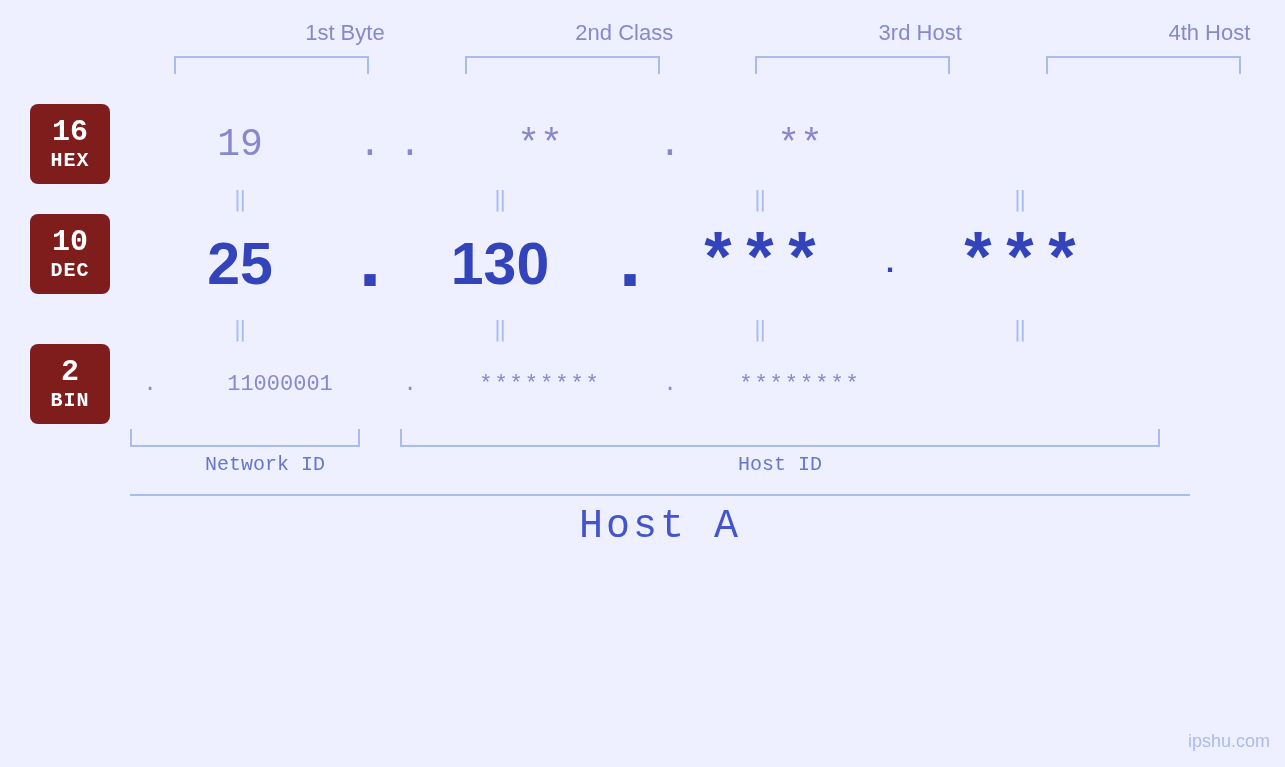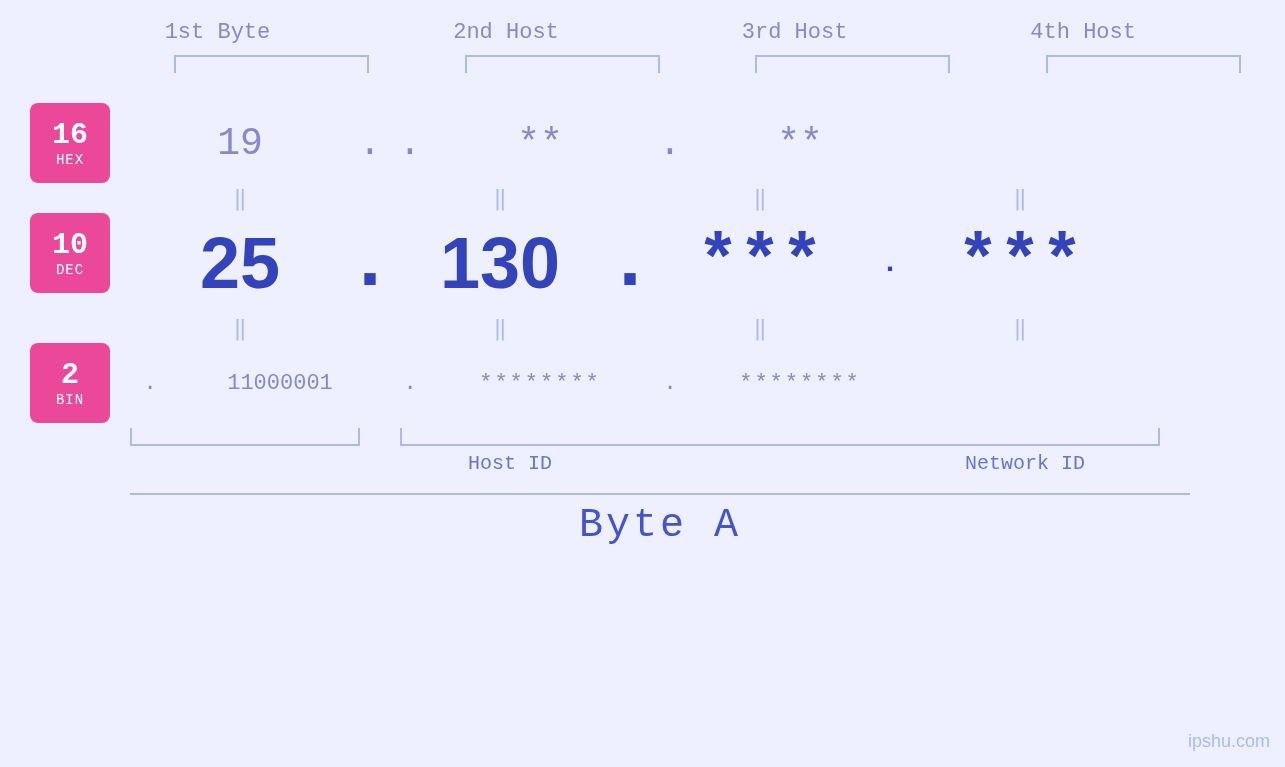--- a/index.html
+++ b/index.html
@@ -28,22 +28,22 @@
       display: flex;
       width: 1100px;
       margin-left: 130px;
       margin-bottom: 10px;
       justify-content: space-around;
     }
 
     .byte-header {
       color: #8888cc;
       font-size: 22px;
-      font-family: Liberation Mono, monospace;
-      text-align: left;
+      font-family: Liberation Sans, sans-serif;
+      text-align: right;
       width: 220px;
     }
 
     
     .bracket-row {
       display: flex;
       width: 1100px;
       margin-left: 130px;
       margin-bottom: 30px;
       justify-content: space-around;
@@ -60,39 +60,39 @@
 
     .dot-sep-top {
       width: 30px;
       text-align: center;
       color: transparent;
     }
 
     .base-badge {
       width: 80px;
       height: 80px;
-      background-color: #ec4899;
+      background-color: #7f1d1d;
       border-radius: 8px;
       display: flex;
       flex-direction: column;
       align-items: center;
       justify-content: center;
       color: white;
       margin-bottom: 0px;
     }
 
     .base-badge .num {
       font-size: 30px;
       font-weight: bold;
       line-height: 1.1;
     }
 
     .base-badge .lbl {
-      font-size: 14px;
-      font-weight: normal;
+      font-size: 20px;
+      font-weight: bold;
       letter-spacing: 1px;
     }
 
     
     .rows-container {
       flex: 1;
       display: flex;
       flex-direction: column;
     }
 
@@ -163,21 +163,21 @@
       justify-content: center;
     }
 
     .eq-sep {
       width: 40px;
     }
 
     
     .dec-val {
       color: #3344bb;
-      font-size: 72px;
+      font-size: 59px;
       font-weight: bold;
       font-family: Arial, sans-serif;
     }
 
     .dec-dot {
       color: #3344bb;
       font-size: 80px;
       font-weight: bold;
     }
 
@@ -233,21 +233,21 @@
     .badge-spacer-bin { height: 80px; display: flex; align-items: center; justify-content: center; }
   </style>
 </head>
 <body>
 
 <div class="main-container">
 
   <div class="byte-headers">
     <div class="byte-header">1st Byte</div>
     <div style="width:40px"></div>
-    <div class="byte-header">2nd Host</div>
+    <div class="byte-header">2nd Class</div>
     <div style="width:40px"></div>
     <div class="byte-header">3rd Host</div>
     <div style="width:40px"></div>
     <div class="byte-header">4th Host</div>
   </div>
 
   <div class="bracket-row">
     <div class="bracket"></div>
     <div class="dot-sep-top"></div>
     <div class="bracket"></div>
@@ -372,27 +372,27 @@
 
       <div style="display:flex; align-items:flex-start; margin-top:5px;">
 
         <div style="width:230px; height:18px; border:2px solid #aabbee; border-top:none;"></div>
         <div style="width:40px;"></div>
 
         <div style="width:760px; height:18px; border:2px solid #aabbee; border-top:none;"></div>
       </div>
 
       <div style="display:flex; margin-top:6px;">
+        <div style="width:270px; text-align:center; color:#6677cc; font-size:20px; font-family:'Courier New',Courier,monospace;">Network ID</div>
         <div style="width:760px; text-align:center; color:#6677cc; font-size:20px; font-family:'Courier New',Courier,monospace;">Host ID</div>
-        <div style="width:270px; text-align:center; color:#6677cc; font-size:20px; font-family:'Courier New',Courier,monospace;">Network ID</div>
       </div>
 
       <div style="margin-top:18px;">
         <div style="width:1060px; height:2px; background:#aabbee;"></div>
-        <div style="width:1060px; text-align:center; color:#4455cc; font-size:40px; font-family:'Courier New',Courier,monospace; letter-spacing:3px; margin-top:8px;">Byte A</div>
+        <div style="width:1060px; text-align:center; color:#4455cc; font-size:40px; font-family:'Courier New',Courier,monospace; letter-spacing:3px; margin-top:8px;">Host A</div>
       </div>
 
     </div>
   </div>
 
   <div class="watermark">ipshu.com</div>
 
 </div>
 
 </body></html>

